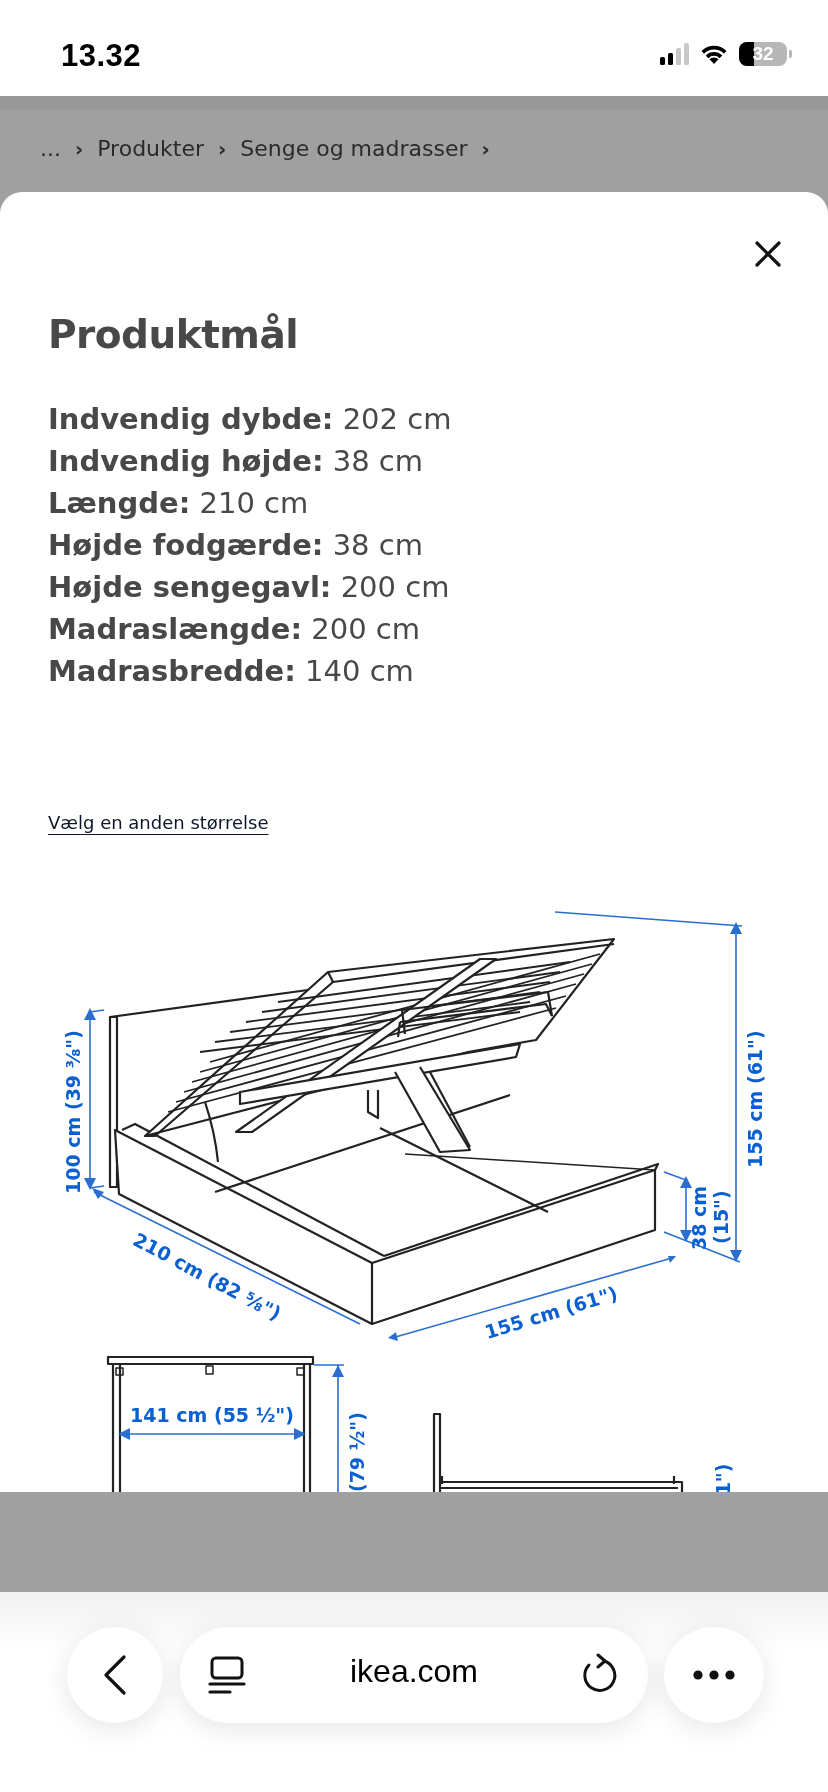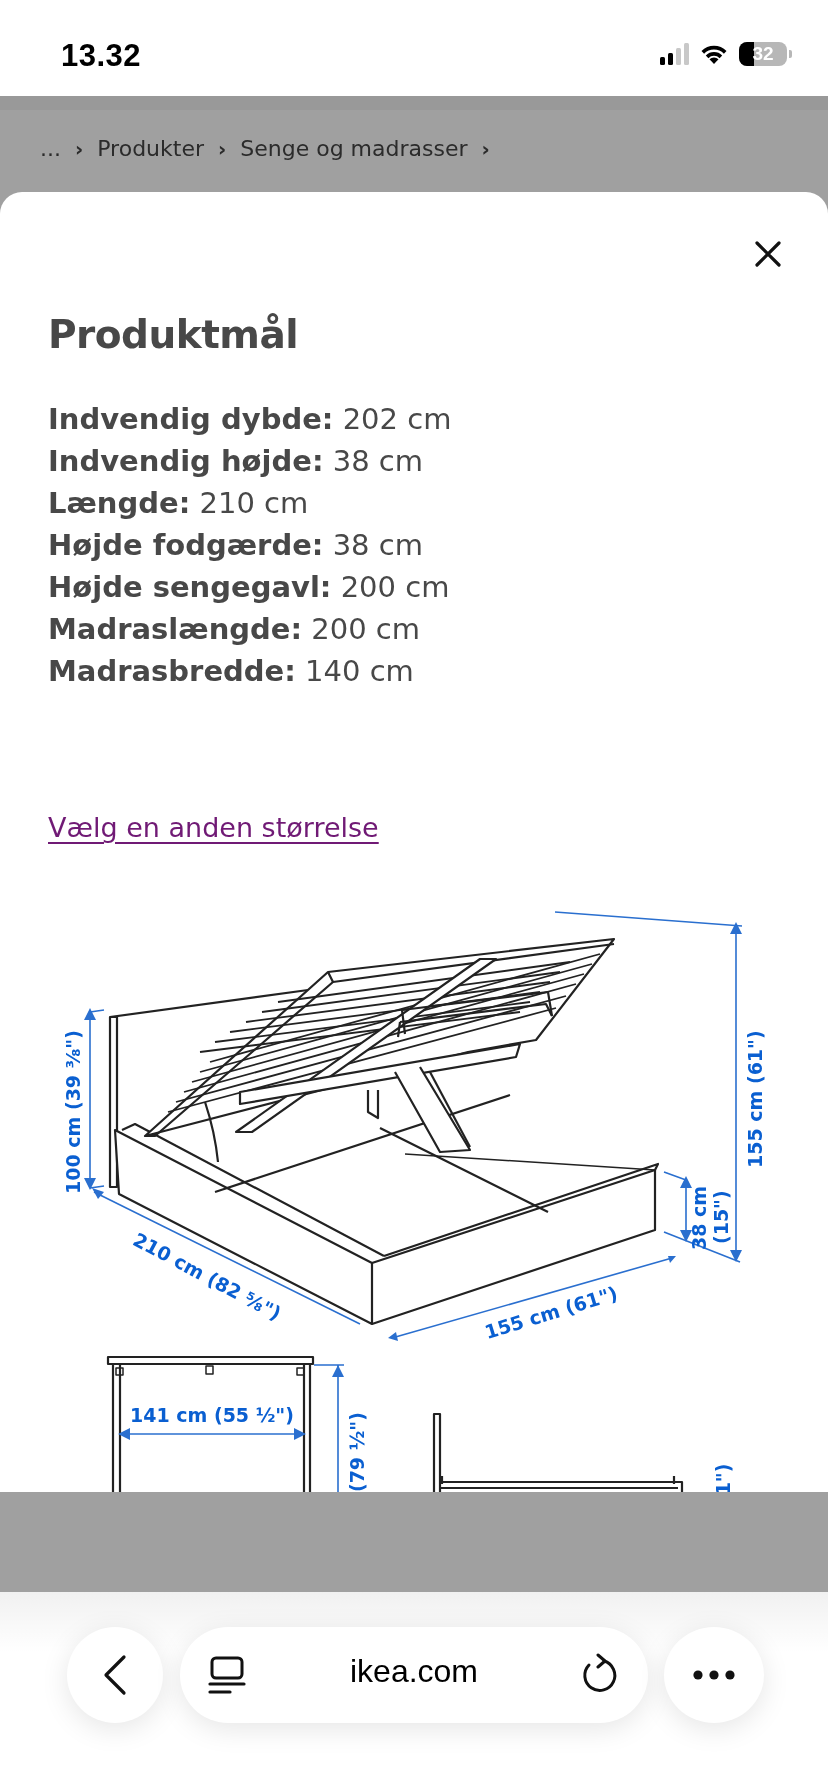--- a/index.html
+++ b/index.html
@@ -25,21 +25,21 @@
   .breadcrumb .sep { font-size: 20px; font-weight: 700; }
   .breadcrumb-line2 { position: absolute; left: 40px; top: 92px; font-size: 22px; color: #2b2b2b; white-space: nowrap; }
 
   
   .sheet { position: absolute; left: 0; top: 192px; width: 828px; height: 1300px; background: #fff; border-radius: 22px 22px 0 0; overflow: hidden; }
   .close-btn { position: absolute; right: 36px; top: 38px; width: 48px; height: 48px; display: flex; align-items: center; justify-content: center; cursor: pointer; }
   .sheet-title { position: absolute; left: 48px; top: 120px; font-family: "DejaVu Sans", sans-serif; font-size: 39px; font-weight: 700; color: #484848; letter-spacing: -0.5px; }
   .dims { position: absolute; left: 48px; top: 206px; list-style: none; }
   .dims li { font-size: 29px; line-height: 42px; color: #484848; white-space: nowrap; }
   .dims li b { font-weight: 700; }
-  .size-link { position: absolute; left: 48px; top: 620px; font-size: 27px; color: #701a75; text-decoration: underline; text-underline-offset: 5px; cursor: pointer; }
+  .size-link { position: absolute; left: 48px; top: 620px; font-size: 18px; color: #0f172a; text-decoration: underline; text-underline-offset: 5px; cursor: pointer; }
 
   
   .diagram { position: absolute; left: 0; top: 700px; width: 828px; height: 900px; }
   .diagram svg { position: absolute; left: 0; top: 0; }
   .dim-label { position: absolute; font-family: "DejaVu Sans", sans-serif; font-weight: 700; font-size: 19px; color: #0a5fd1; white-space: nowrap; transform-origin: left top; }
 
   
   .toolbar-fade { position: absolute; left: 0; top: 1592px; width: 828px; height: 200px; background: linear-gradient(to bottom, rgba(255,255,255,0.85), #fff 30%); }
   .tb-btn { position: absolute; background: #fff; border-radius: 50%; box-shadow: 0 6px 28px rgba(0,0,0,0.10); display: flex; align-items: center; justify-content: center; cursor: pointer; }
   .tb-back { left: 67px; top: 1627px; width: 96px; height: 96px; }

